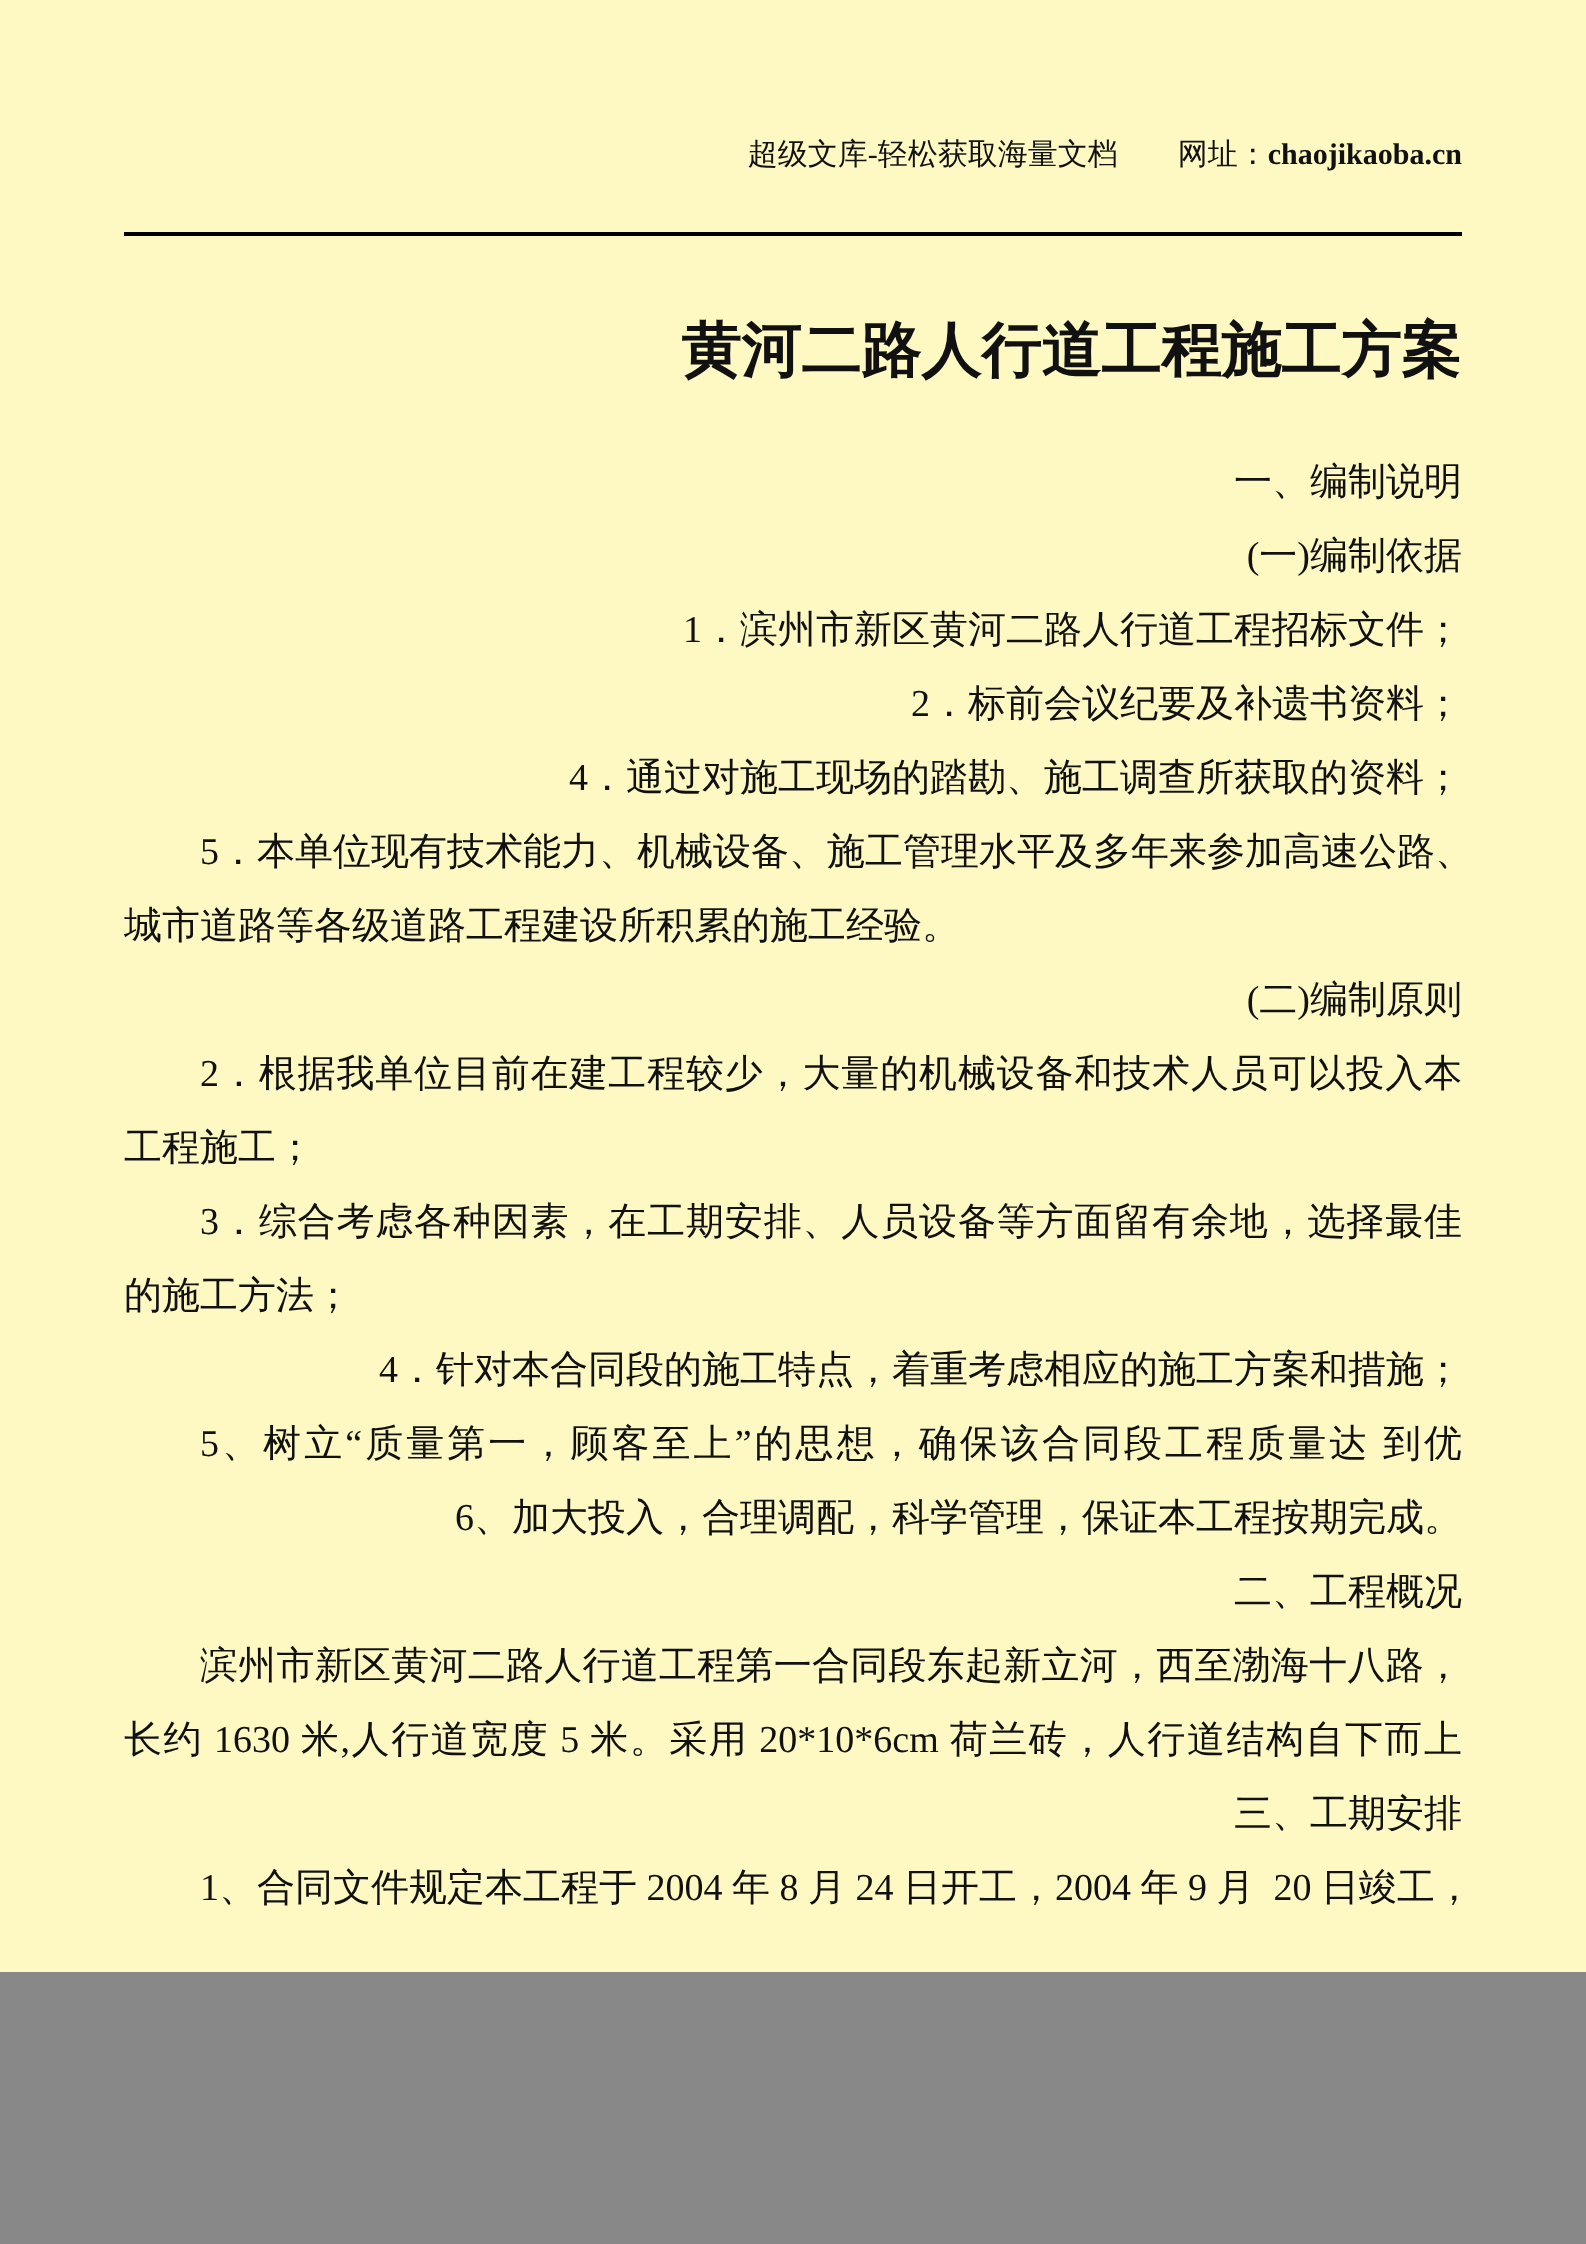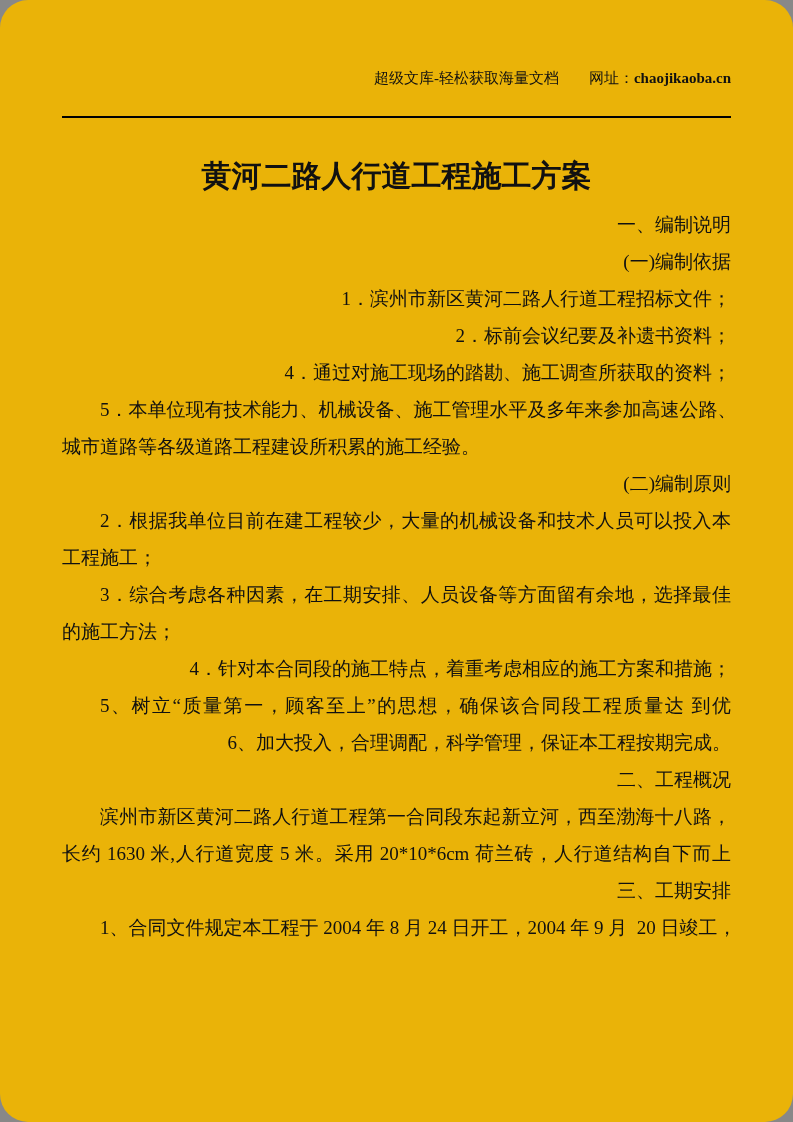--- a/index.html
+++ b/index.html
@@ -3,28 +3,27 @@
 <meta charset="utf-8">
 <style>
   html, body {
     margin: 0;
     padding: 0;
     background: #888;
   }
   .page {
     position: relative;
     width: 793px;
-    height: 1122px;
+    height: 986px;
     margin: 0 auto;
-    background: #eab308;
+    background: #fef9c3;
     color: #111111;
     font-family: "Liberation Serif", "DejaVu Serif", serif;
     overflow: hidden;
     box-sizing: border-box;
-    border-radius: 28px;
   }
   .header {
     margin: 0 62px;
     padding-top: 50px;
     padding-bottom: 9px;
     border-bottom: 2px solid #000000;
     text-align: right;
     font-size: 15px;
     line-height: 19px;
     white-space: pre;
@@ -32,22 +31,22 @@
   .header .promo {
     margin-right: 2em;
   }
   .header .site-label {
     font-weight: normal;
   }
   .header .site-url {
     font-weight: bold;
   }
   .doc-title {
-    margin: 36px 62px 8px 62px;
-    text-align: center;
+    margin: 36px 62px 25px 62px;
+    text-align: right;
     font-size: 30px;
     line-height: 44px;
     font-weight: bold;
     white-space: pre;
   }
   .body-text {
     margin: 0 62px;
     font-size: 19px;
   }
   .line {

